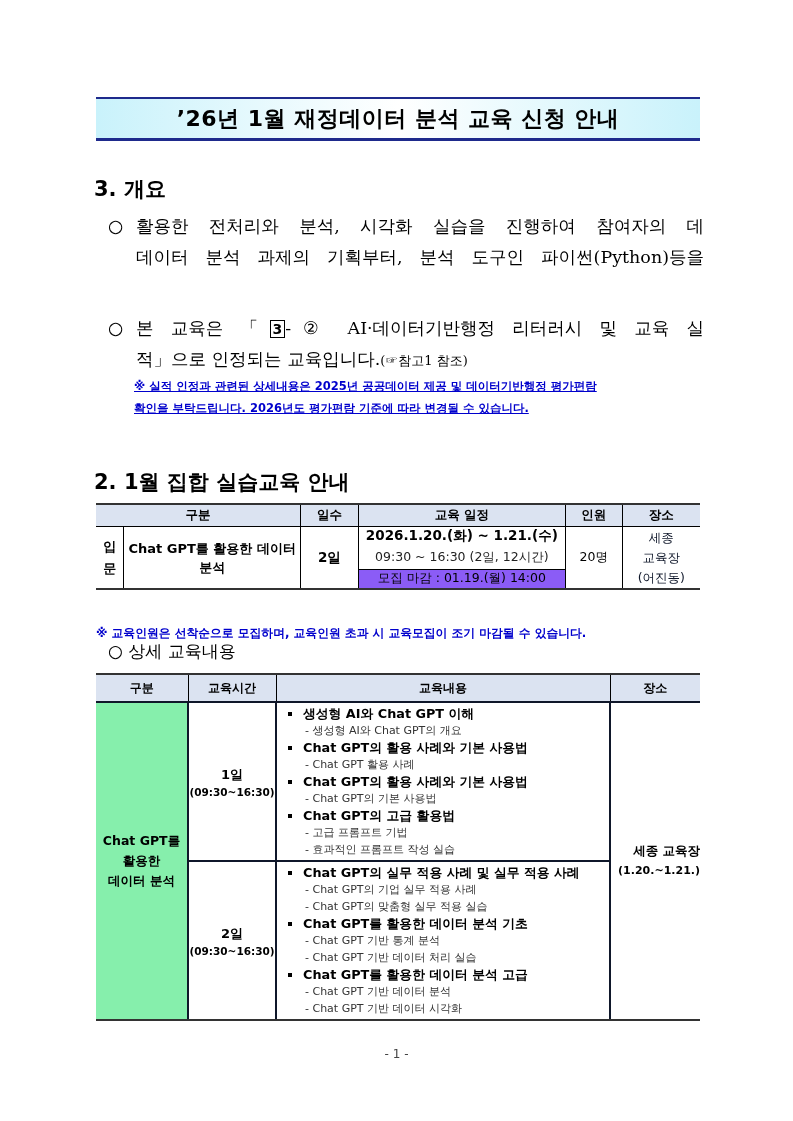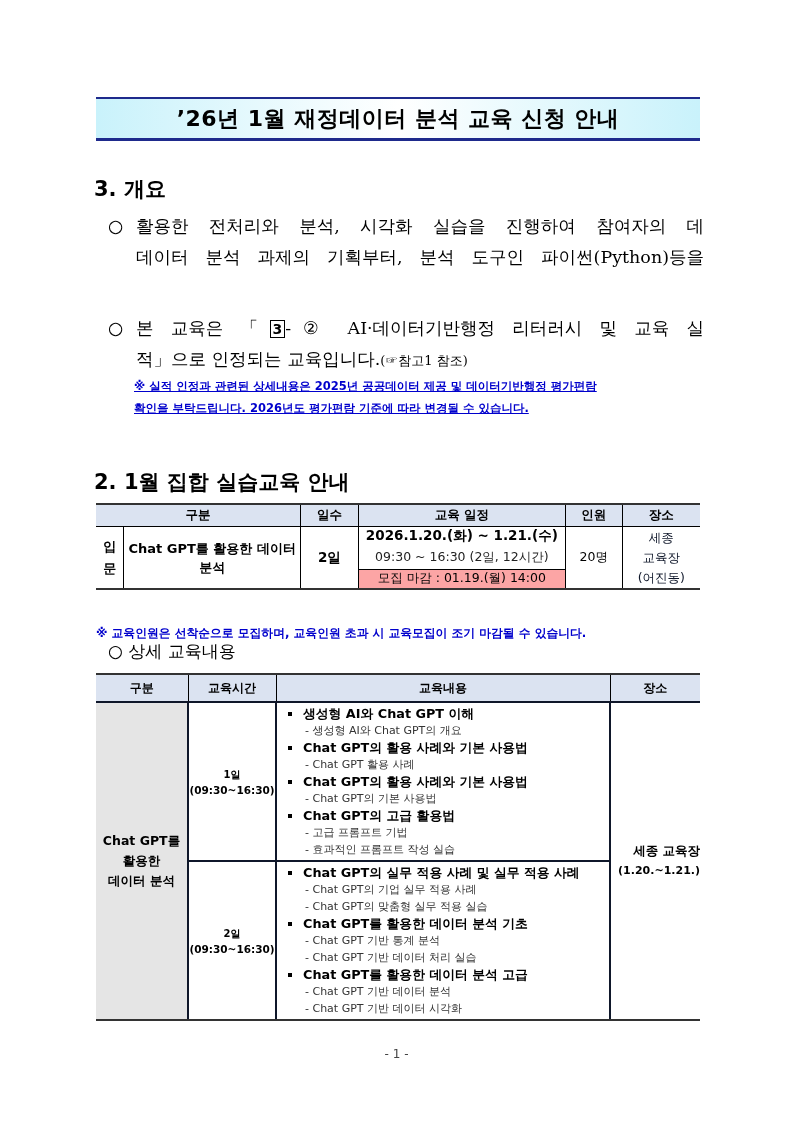--- a/index.html
+++ b/index.html
@@ -27,38 +27,38 @@
     line-height: 22px; text-decoration: underline; }
 
   table { border-collapse: collapse; position: absolute; }
   .t1 { left: 96px; top: 503px; width: 604px; font-size: 12.5px; }
   .t1 th { background: #dbe3f1; font-weight: bold; height: 21px; border-bottom: 1px solid #000; }
   .t1 td, .t1 th { border-left: 1px solid #000; border-right: 1px solid #000; padding: 0; text-align: center; }
   .t1 tr:first-child th { border-top: 2px solid #333; }
   .t1 .firstcol { border-left: none; }
   .t1 .lastcol { border-right: none; }
   .t1 .bodyrow td { border-bottom: 2px solid #333; }
-  .t1 .deadline { background: #fca5a5; border-top: 1px solid #000; font-size: 12.5px; height: 18px; }
+  .t1 .deadline { background: #8b5cf6; border-top: 1px solid #000; font-size: 12.5px; height: 18px; }
   .t1 .bold-date { font-weight: bold; font-size: 13.5px; height: 22px; }
   .t1 .time-line { font-size: 12.5px; height: 20px; color: #222; }
 
   .note-red { position: absolute; left: 96px; top: 626px; color: #0000cc; font-weight: bold; font-size: 11.8px; }
 
   .sub-head { position: absolute; left: 108px; top: 640px; font-family: "DejaVu Serif", "Liberation Serif", serif; font-size: 17px; }
 
   .t2 { left: 96px; top: 673px; width: 604px; font-size: 12px; }
   .t2 th { background: #dbe3f1; font-weight: bold; height: 24px; border-top: 2px solid #333; border-bottom: 1px solid #000;
     border-left: 1px solid #000; border-right: 1px solid #000; }
   .t2 td { border: 2px solid #0f172a; vertical-align: middle; padding: 0; }
   .t2 .firstcol { border-left: none; }
   .t2 .lastcol { border-right: none; }
   .t2 tr.last td { border-bottom: 2px solid #333; }
-  .t2 .cat { background: #e5e5e5; text-align: center; font-weight: bold; font-size: 12.5px; line-height: 20px; }
+  .t2 .cat { background: #86efac; text-align: center; font-weight: bold; font-size: 12.5px; line-height: 20px; }
   .t2 .day { text-align: center; font-weight: bold; }
-  .t2 .day .d { font-size: 10px; }
+  .t2 .day .d { font-size: 13px; }
   .t2 .day .h { font-size: 10.5px; margin-top: 2px; }
   .t2 .place { text-align: right; font-weight: bold; font-size: 12.5px; line-height: 20px; }
   .t2 .place .sub { font-size: 11px; }
   .content { padding: 2px 0 2px 8px; }
   .item-title { font-weight: bold; font-size: 12.8px; line-height: 17px; position: relative; padding-left: 18px; }
   .item-title::before { content: ""; position: absolute; left: 3px; top: 7px; width: 4px; height: 4px; background: #000; }
   .item-sub { font-size: 11px; line-height: 17px; color: #333; padding-left: 20px; }
 
   .page-num { position: absolute; left: 0; width: 793px; top: 1047px; text-align: center; font-size: 12px; color: #444; }
 </style>

